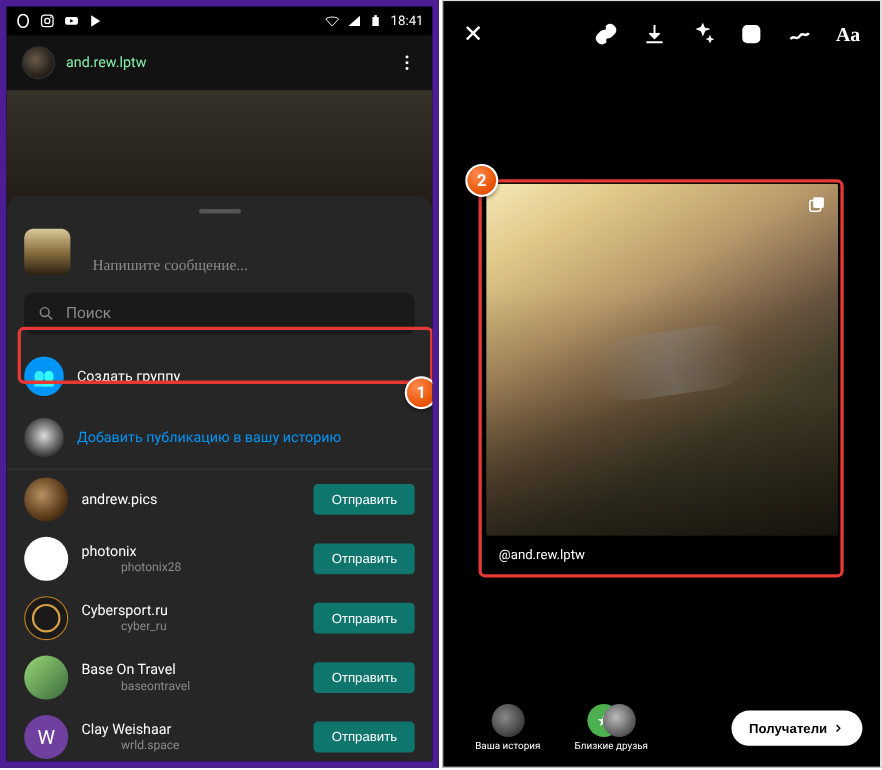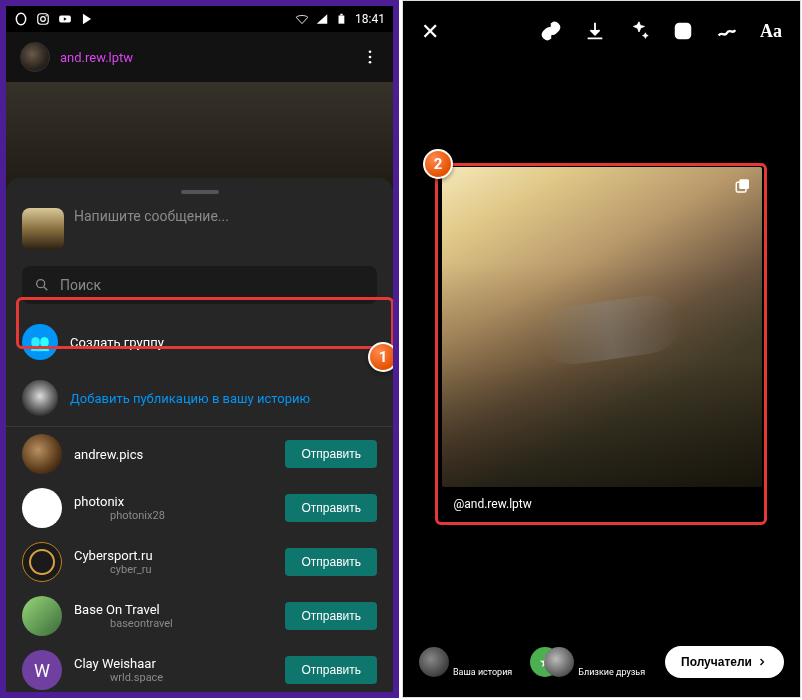--- a/index.html
+++ b/index.html
@@ -12,27 +12,27 @@
   
   .statusbar { height: 26px; display: flex; align-items: center; justify-content: space-between; padding: 0 8px; color: #fff; font-size: 12px; background: #000; }
   .statusbar .sb-left { display: flex; gap: 8px; align-items: center; }
   .statusbar .sb-right { display: flex; gap: 6px; align-items: center; }
   .sb-ic { width: 14px; height: 14px; display:inline-block; }
   .sb-ic svg { width:14px; height:14px; fill:#fff; }
 
   .post-area { position:absolute; top:26px; left:0; right:0; bottom:0; background:#121212; }
   .post-header { display:flex; align-items:center; padding:10px 14px; gap:10px; }
   .avatar-sm { width:30px; height:30px; border-radius:50%; background:radial-gradient(circle at 40% 40%, #6a5a4a 0%, #2a241d 60%, #12100d 100%); border:1px solid #333; flex-shrink:0; }
-  .username { color:#d946ef; font-size:13px; flex:1; }
+  .username { color:#86efac; font-size:13px; flex:1; }
   .more-icon { width:18px; height:18px; }
   .post-image-bg { height:110px; background: linear-gradient(180deg,#5a5040 0%, #2d2516 100%); opacity:0.5; }
 
   .sheet { position:absolute; left:0; right:0; bottom:0; top:172px; background:#262626; border-radius:14px 14px 0 0; padding:8px 0; }
   .sheet-handle { width:38px; height:4px; background:#555; border-radius:2px; margin:4px auto 8px; }
-  .msg-row { display:flex; align-items:flex-start; gap:10px; padding:6px 16px; }
+  .msg-row { display:flex; align-items:flex-end; gap:20px; padding:6px 16px;font-family:Liberation Serif, serif; }
   .thumb { width:42px; height:42px; border-radius:8px; background:linear-gradient(180deg,#d9c89a 0%, #8a7040 50%, #2a2012 100%); flex-shrink:0; }
   .msg-placeholder { color:#8a8a8a; font-size:14px; }
 
   .search-row { margin:10px 16px; background:#1a1a1a; border-radius:8px; height:38px; display:flex; align-items:center; padding:0 12px; gap:10px; }
   .search-icon { width:16px; height:16px; }
   .search-icon svg { fill:#8a8a8a; width:16px; height:16px; }
   .search-text { color:#8a8a8a; font-size:14px; }
 
   .option-row { display:flex; align-items:center; gap:12px; padding:10px 16px; }
   .option-row.add-story { border-bottom:1px solid #383838; }
@@ -75,21 +75,21 @@
   .story-post-img { width:320px; height:320px; background:
     linear-gradient(180deg, rgba(248,230,170,0.0) 0%, rgba(248,230,170,0) 30%, rgba(80,60,30,0.3) 60%, rgba(20,15,8,0.6) 100%),
     linear-gradient(150deg, #f5e8b8 0%, #e0c888 15%, #b8986a 35%, #6a5540 55%, #3a3a2a 70%, #1a1a12 100%);
     position:relative; border-radius:2px; overflow:hidden;
   }
   .carousel-ic { position:absolute; top:10px; right:10px; width:18px; height:18px; }
   .road { position:absolute; top:42%; left:30%; width:45%; height:18%; border-radius:50% / 100%; background:linear-gradient(90deg, transparent, #888, transparent); opacity:0.4; transform:rotate(-8deg); }
   .story-post-user { background:#000; color:#fff; padding:10px 12px; font-size:12px; }
 
   .story-bottom { position:absolute; bottom:0; left:0; right:0; height:70px; display:flex; align-items:center; padding:0 16px; gap:18px; }
-  .story-dest { display:flex; flex-direction:row; align-items:flex-end; gap:4px; }
+  .story-dest { display:flex; flex-direction:column; align-items:center; gap:4px;margin-left:13px; }
   .dest-circle { width:30px; height:30px; border-radius:50%; }
   .dest-your { background:radial-gradient(circle at 40% 40%, #888 0%, #333 80%); }
   .dest-close { background:#4caf50; position:relative; }
   .dest-close::after { content:"★"; position:absolute; inset:0; display:flex; align-items:center; justify-content:center; color:#fff; font-size:14px; }
   .dest-overlap { position:relative; }
   .dest-overlap .dest-circle:last-child { position:absolute; left:14px; top:0; background:radial-gradient(circle at 40% 40%, #bbb 0%, #444 80%); }
   .dest-label { color:#fff; font-size:9px; white-space:nowrap; }
   .recipients-btn { margin-left:auto; background:#fff; color:#000; border:none; border-radius:18px; padding:9px 16px; font-size:12px; font-weight:600; display:flex; align-items:center; gap:4px; }
 </style>
 </head>

